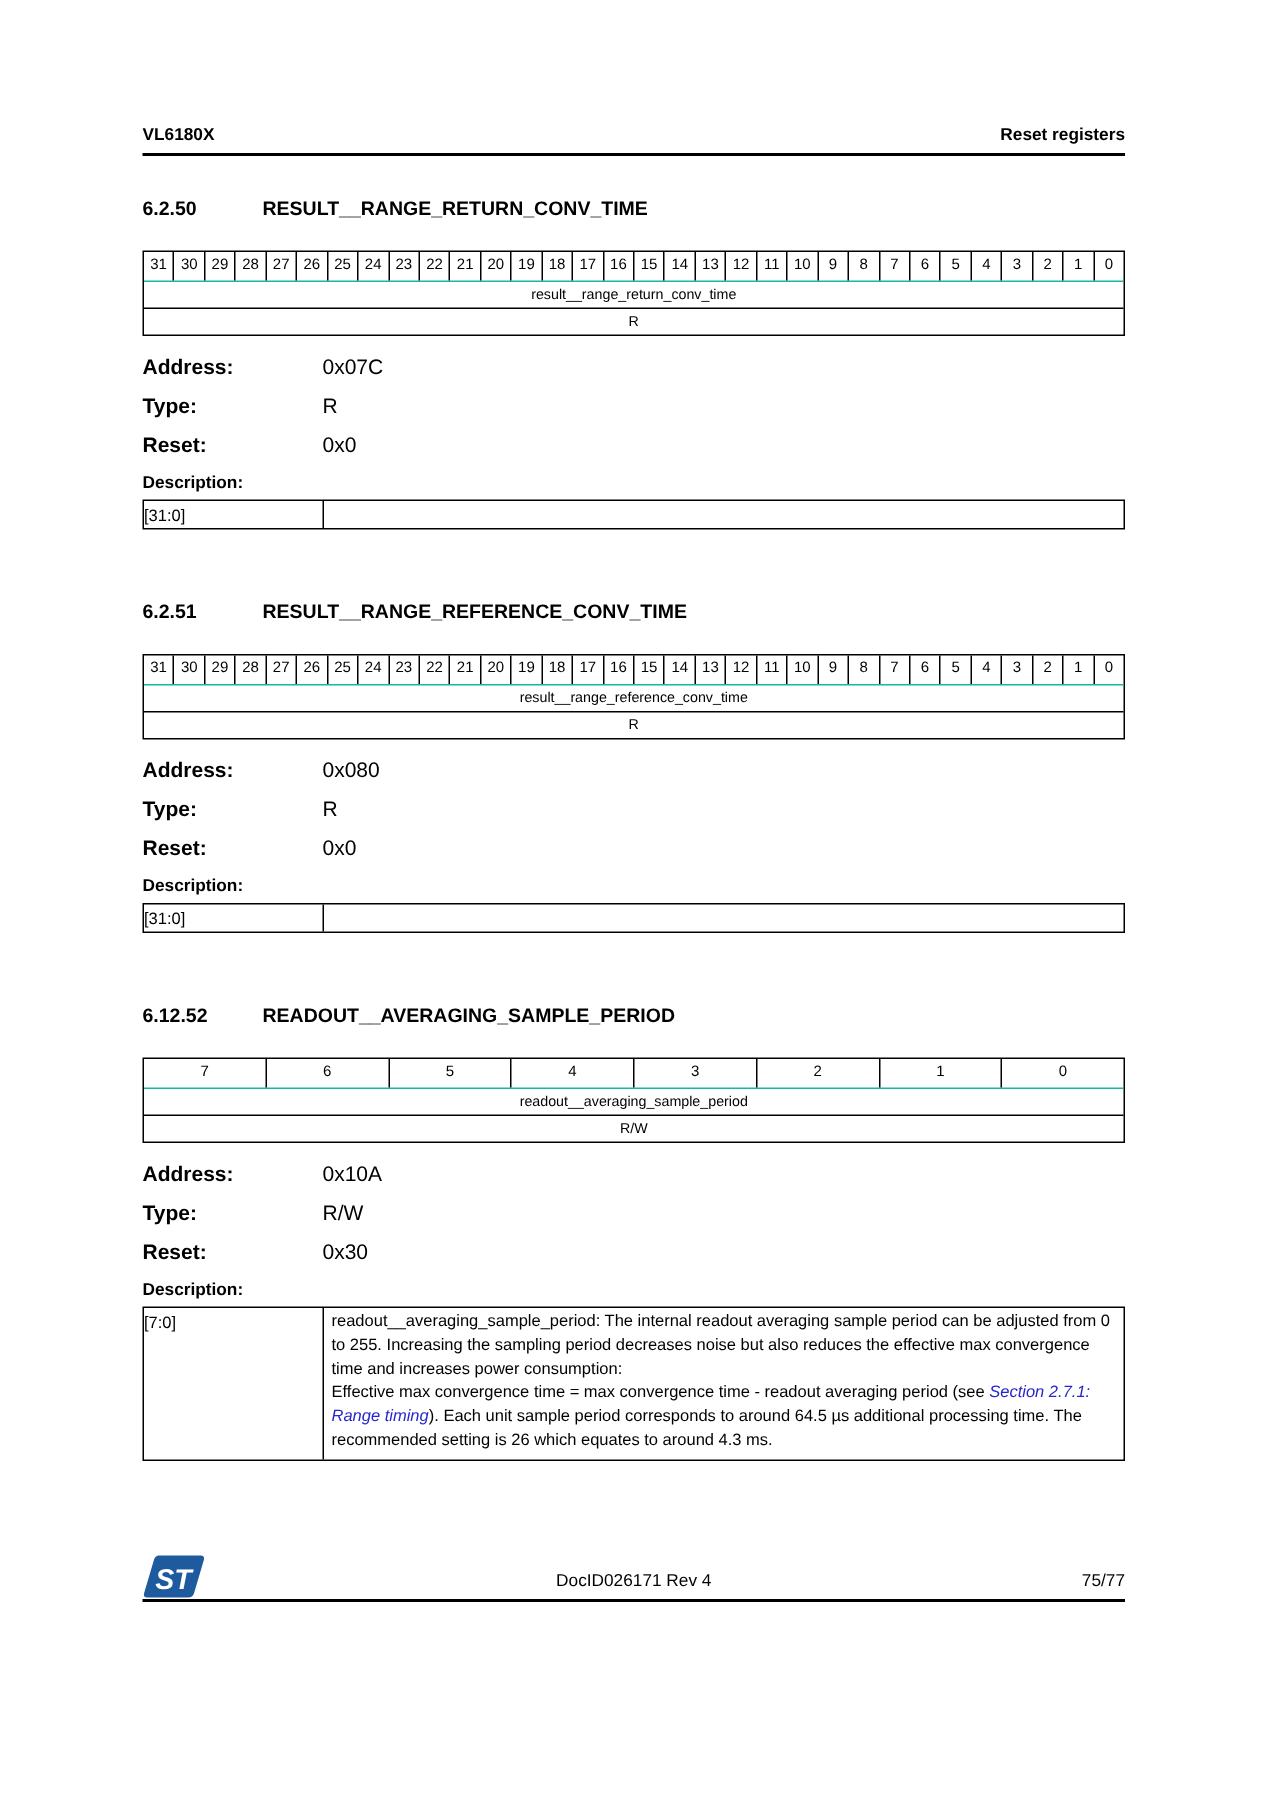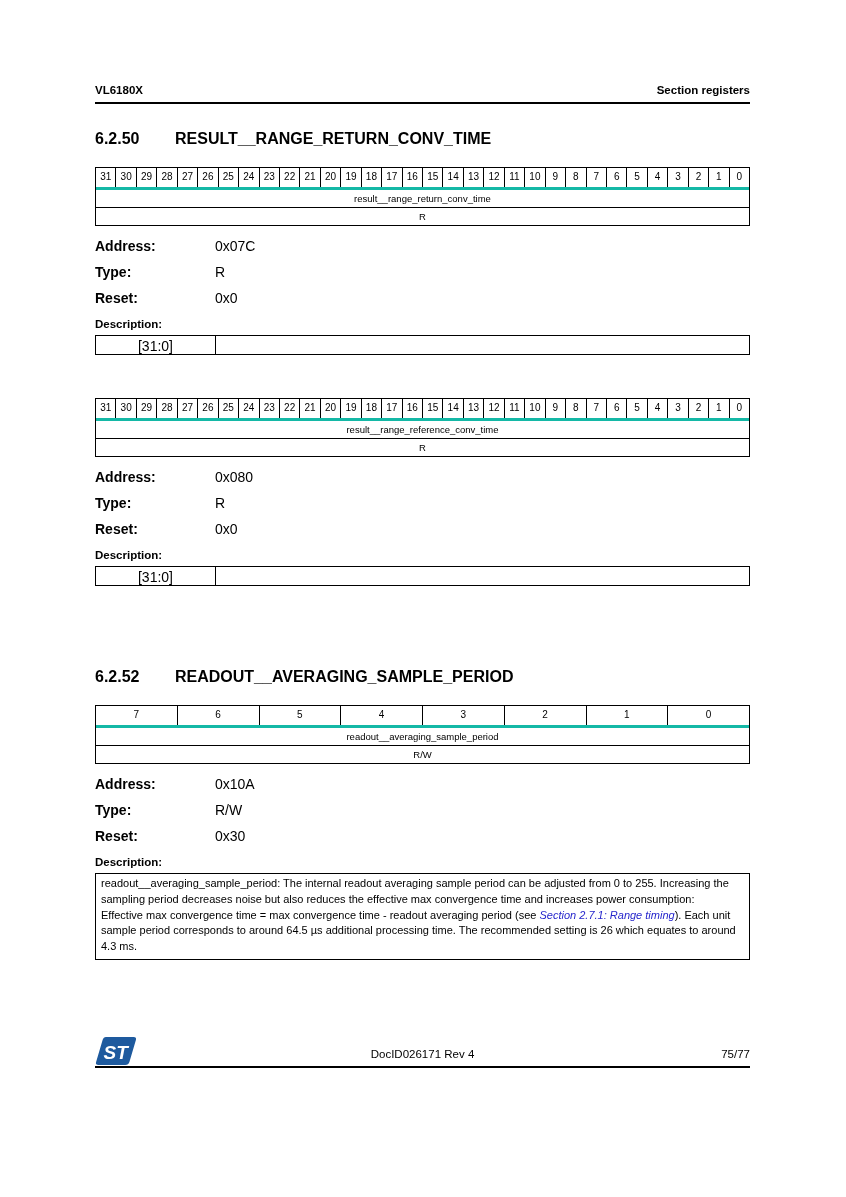--- a/index.html
+++ b/index.html
@@ -16,54 +16,54 @@
     position:absolute;left:95px;top:84px;width:655px;
     display:flex;justify-content:space-between;
     font-weight:bold;font-size:11.5px;line-height:13px;
     border-bottom:2px solid #000;padding-bottom:5px;
   }
   
   .section{position:absolute;left:95px;width:655px;}
   #section-1{top:129px;}
   #section-2{top:398px;}
   #section-3{top:667px;}
-  .sec-heading{display:flex;font-weight:bold;font-size:16px;line-height:19px;margin-bottom:19px;}
+  .sec-heading{display:flex;font-weight:bold;font-size:13px;line-height:19px;margin-bottom:19px;}
   .sec-num{width:80px;flex-shrink:0;}
   
   .bit-table{border:1.5px solid #000;}
-  .bits-row{display:flex;border-bottom:3px solid #14b8a6;}
+  .bits-row{display:flex;border-bottom:1px solid #14b8a6;}
   .bit-cell{flex:1;text-align:center;font-size:10px;line-height:12px;padding:3px 0 4px;border-right:1px solid #000;}
   .bit-cell:last-child{border-right:none;}
   .field-row{text-align:center;font-size:9.5px;line-height:11px;padding:3px 0;border-bottom:1px solid #000;}
   .access-row{text-align:center;font-size:9.5px;line-height:11px;padding:3px 0;}
   
   .meta{margin-top:13px;}
   .meta-row{display:flex;font-size:14px;line-height:14px;margin-bottom:12px;}
   .meta-label{font-weight:bold;width:120px;flex-shrink:0;}
   .desc-label{font-weight:bold;font-size:11.5px;line-height:14px;}
   
   .desc-table{display:flex;border:1.5px solid #000;margin-top:4px;}
-  .desc-bits{width:119px;flex-shrink:0;border-right:1px solid #000;text-align:center;font-size:14px;line-height:15px;padding-top:3px;}
+  .desc-bits{width:119px;flex-shrink:0;border-right:1px solid #000;text-align:left;font-size:11px;line-height:15px;padding-top:3px;}
   .desc-body{flex:1;font-size:11px;line-height:15.8px;padding:2px 6px 4px 5px;}
   .doc-link{font-style:italic;color:var(--link-color,#2626cc);cursor:pointer;text-decoration:none;}
   
   .footer-rule{position:absolute;left:95px;top:1066px;width:655px;height:2px;background:#000;}
   .footer-center{position:absolute;left:95px;top:1048px;width:655px;text-align:center;font-size:11.5px;}
   .footer-right{position:absolute;left:95px;top:1048px;width:655px;text-align:right;font-size:11.5px;}
   .logo{position:absolute;left:95px;top:1036px;width:42px;height:30px;}
   .logo-shape{fill:var(--logo-blue,#1e5a9e);}
 </style>
 </head>
 <body>
 
 <div class="page">
 
   <div class="header">
     <span>VL6180X</span>
-    <span>Section registers</span>
+    <span>Reset registers</span>
   </div>
 
   <div class="section" id="section-1">
     <div class="sec-heading">
       <span class="sec-num">6.2.50</span>
       <span>RESULT__RANGE_RETURN_CONV_TIME</span>
     </div>
     <div class="bit-table">
       <div class="bits-row">
           <div class="bit-cell">31</div>
@@ -116,20 +116,24 @@
         <span>0x0</span>
       </div>
       <div class="desc-label">Description:</div>
       <div class="desc-table">
         <div class="desc-bits">[31:0]</div>
       </div>
     </div>
   </div>
 
   <div class="section" id="section-2">
+    <div class="sec-heading">
+      <span class="sec-num">6.2.51</span>
+      <span>RESULT__RANGE_REFERENCE_CONV_TIME</span>
+    </div>
     <div class="bit-table">
       <div class="bits-row">
           <div class="bit-cell">31</div>
           <div class="bit-cell">30</div>
           <div class="bit-cell">29</div>
           <div class="bit-cell">28</div>
           <div class="bit-cell">27</div>
           <div class="bit-cell">26</div>
           <div class="bit-cell">25</div>
           <div class="bit-cell">24</div>
@@ -176,21 +180,21 @@
       </div>
       <div class="desc-label">Description:</div>
       <div class="desc-table">
         <div class="desc-bits">[31:0]</div>
       </div>
     </div>
   </div>
 
   <div class="section" id="section-3">
     <div class="sec-heading">
-      <span class="sec-num">6.2.52</span>
+      <span class="sec-num">6.12.52</span>
       <span>READOUT__AVERAGING_SAMPLE_PERIOD</span>
     </div>
     <div class="bit-table">
       <div class="bits-row">
           <div class="bit-cell">7</div>
           <div class="bit-cell">6</div>
           <div class="bit-cell">5</div>
           <div class="bit-cell">4</div>
           <div class="bit-cell">3</div>
           <div class="bit-cell">2</div>
@@ -208,20 +212,21 @@
       <div class="meta-row">
         <span class="meta-label">Type:</span>
         <span>R/W</span>
       </div>
       <div class="meta-row">
         <span class="meta-label">Reset:</span>
         <span>0x30</span>
       </div>
       <div class="desc-label">Description:</div>
       <div class="desc-table">
+        <div class="desc-bits">[7:0]</div>
         <div class="desc-body">
           <span>readout__averaging_sample_period: The internal readout averaging sample period can be adjusted from 0 to 255. Increasing the sampling period decreases noise but also reduces the effective max convergence time and increases power consumption:</span><br>
           <span>Effective max convergence time = max convergence time - readout averaging period (see </span><a class="doc-link">Section 2.7.1: Range timing</a><span>). Each unit sample period corresponds to around 64.5 µs additional processing time. The recommended setting is 26 which equates to around 4.3 ms.</span>
         </div>
       </div>
     </div>
   </div>
 
   <svg class="logo" viewBox="0 0 42 30" aria-hidden="true">
     <path class="logo-shape" d="M11 1 L38.6 1 Q41.8 1 40.9 4 L34.4 26 Q33.5 29 30.3 29 L3.4 29 Q0.2 29 1.1 26 L7.6 4 Q8.5 1 11 1 Z"></path>

